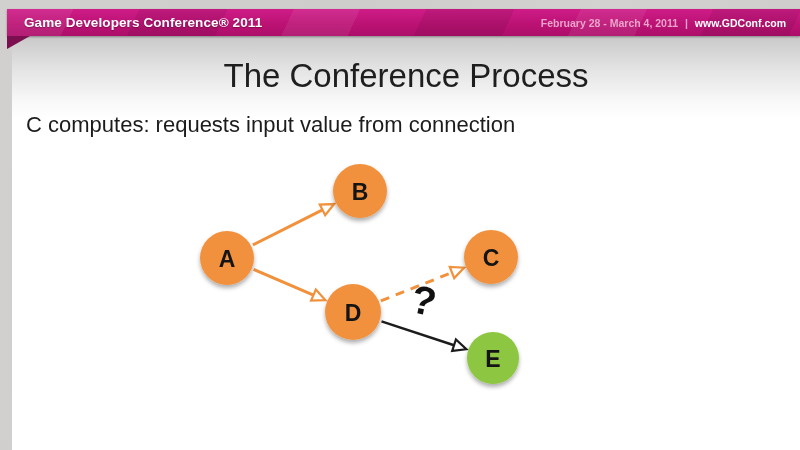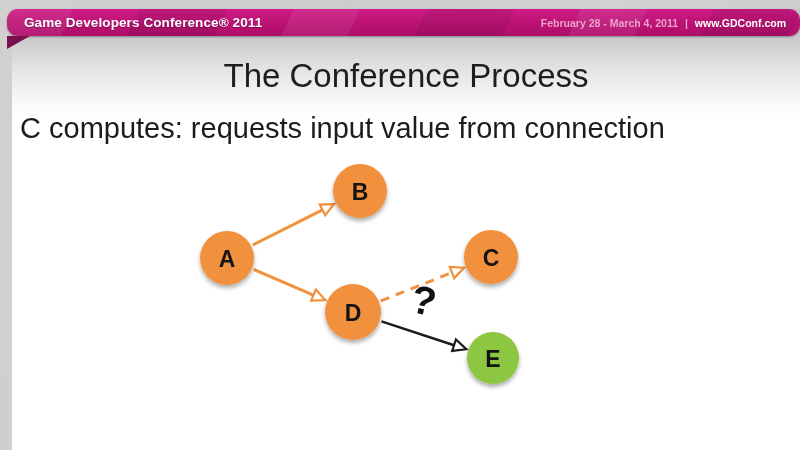--- a/index.html
+++ b/index.html
@@ -23,21 +23,20 @@
     background:
       repeating-linear-gradient(115deg,
         rgba(255,255,255,0.07) 0 60px,
         rgba(255,255,255,0.0) 60px 120px,
         rgba(0,0,0,0.08) 120px 200px,
         rgba(0,0,0,0.0) 200px 260px),
       linear-gradient(to bottom, #cf1c88 0%, #bb1274 55%, #ad0e6a 100%);
     display: flex; align-items: center; justify-content: space-between;
     padding: 0 14px 0 17px; box-sizing: border-box;
     box-shadow: 0 1px 2px rgba(0,0,0,0.35);
-    border-radius: 11px;
   }
   .brand {
     color: #ffffff; font-weight: bold; font-size: 13.5px; letter-spacing: 0.1px;
     text-shadow: 0 1px 1px rgba(0,0,0,0.3);
     white-space: nowrap;
   }
   .ribbon-right { font-size: 10.5px; white-space: nowrap; padding-left: 45px; }
   .dates { color: #eba3cb; font-weight: bold; }
   .sep { color: #eba3cb; font-weight: bold; padding: 0 4px; }
   .site { color: #ffffff; font-weight: bold; }
@@ -46,22 +45,22 @@
     position: absolute; left: 7px; top: 36px; width: 23px; height: 13px;
     background: #7b0f4f;
     clip-path: polygon(0 0, 100% 0, 0 100%);
   }
   .title {
     position: absolute; left: 12px; right: 0; top: 57px;
     text-align: center;
     font-size: 33px; color: #1e1e1e; font-weight: 400;
   }
   .subtitle {
-    position: absolute; left: 20px; top: 112px;
-    font-size: 29px; color: #1c1c1c; font-weight: 400;
+    position: absolute; left: 26px; top: 112px;
+    font-size: 22px; color: #1c1c1c; font-weight: 400;
   }
   .diagram-svg { position: absolute; left: 0; top: 0; }
 </style>
 </head>
 <body>
 
 <div class="stage">
 
   <div class="slide"></div>
 

